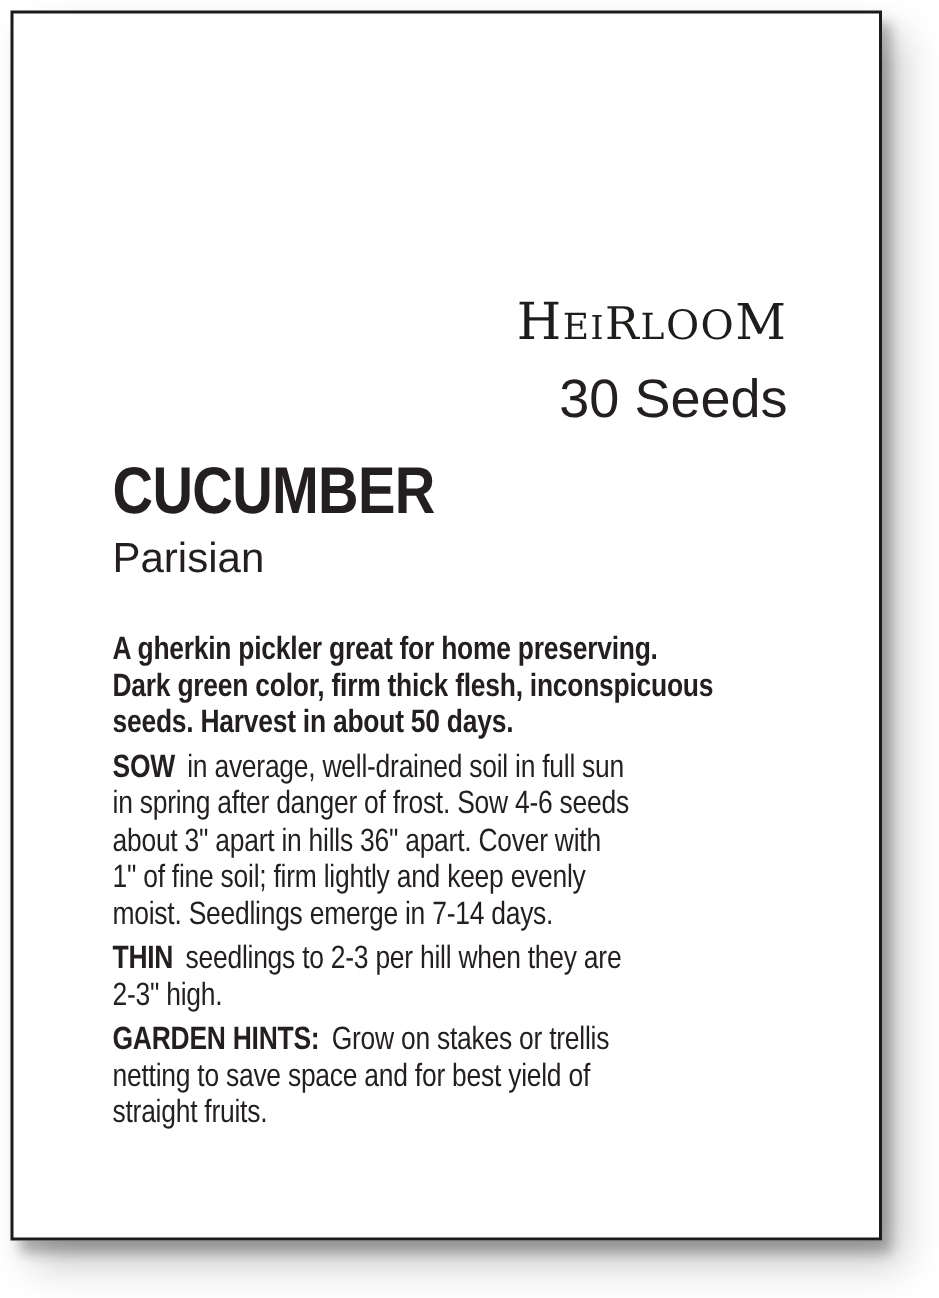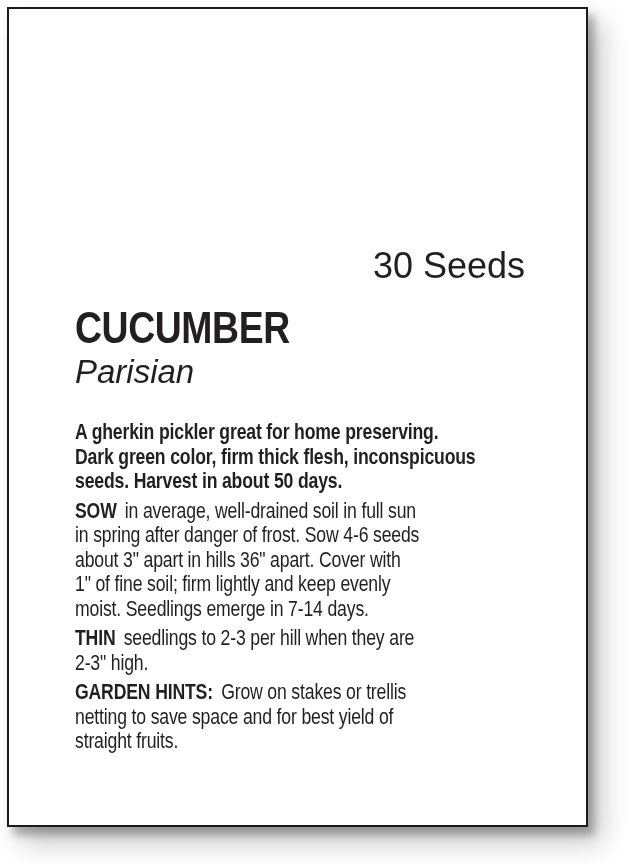--- a/index.html
+++ b/index.html
@@ -61,24 +61,23 @@
     font-weight: bold;
     letter-spacing: -0.5px;
     transform: scaleX(0.85);
     transform-origin: 0 0;
     white-space: nowrap;
   }
   .cultivar {
     position: absolute;
     left: 66px;
     top: 345px;
-    font-size: 33px;
+    font-size: 28px;
     line-height: 36px;
     white-space: nowrap;
-    font-style: italic;
   }
   .body-block {
     position: absolute;
     left: 66px;
     top: 411px;
     width: 620px;
     font-size: 21.5px;
     line-height: 24.5px;
     letter-spacing: -0.2px;
     transform: scaleX(0.82);
@@ -92,20 +91,21 @@
     font-weight: bold;
     padding-right: 10px;
   }
   .description { font-weight: bold; }
 </style>
 </head>
 <body>
 
 <div class="packet">
 
+  <div class="brand"><span>H</span><span>E</span><span>I</span><span>R</span><span>L</span><span>O</span><span>O</span><span>M</span></div>
 
   <div class="seed-count">30 Seeds</div>
 
   <h1 class="variety" style="margin:0">CUCUMBER</h1>
 
   <h2 class="cultivar" style="margin:0;font-weight:normal">Parisian</h2>
 
   <div class="body-block">
 
     <p class="para description">A gherkin pickler great for home preserving.

